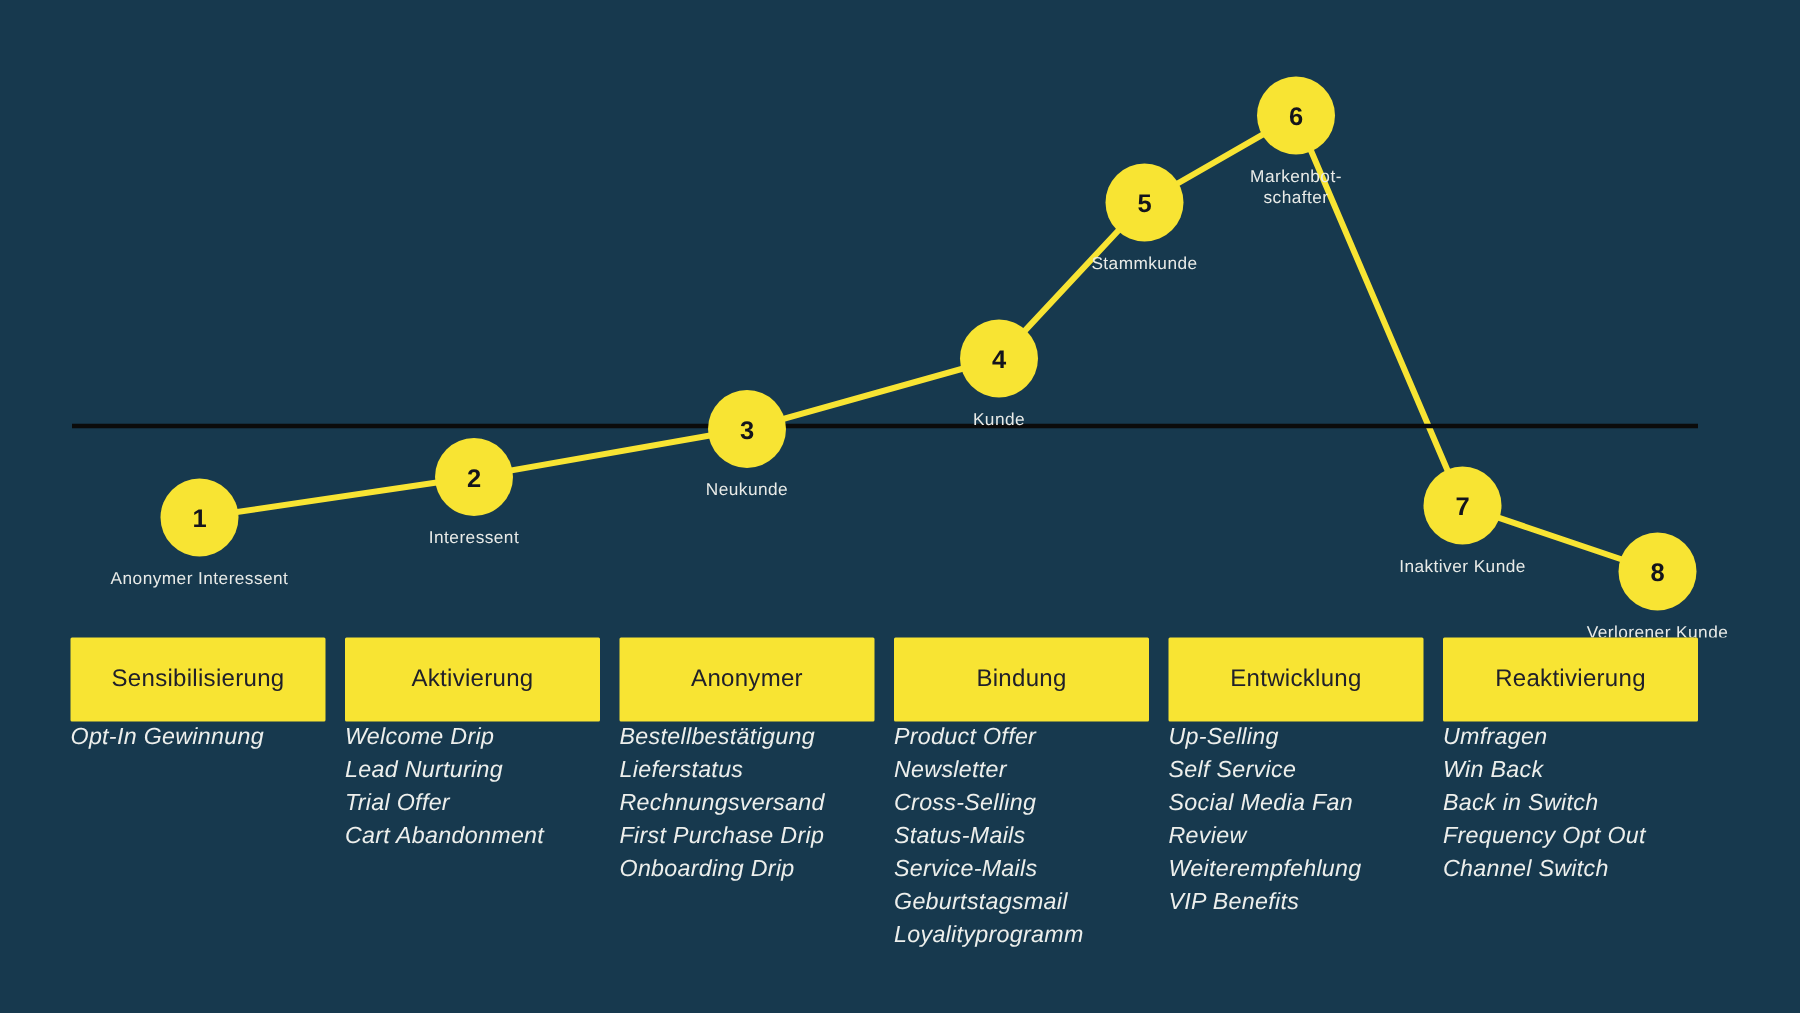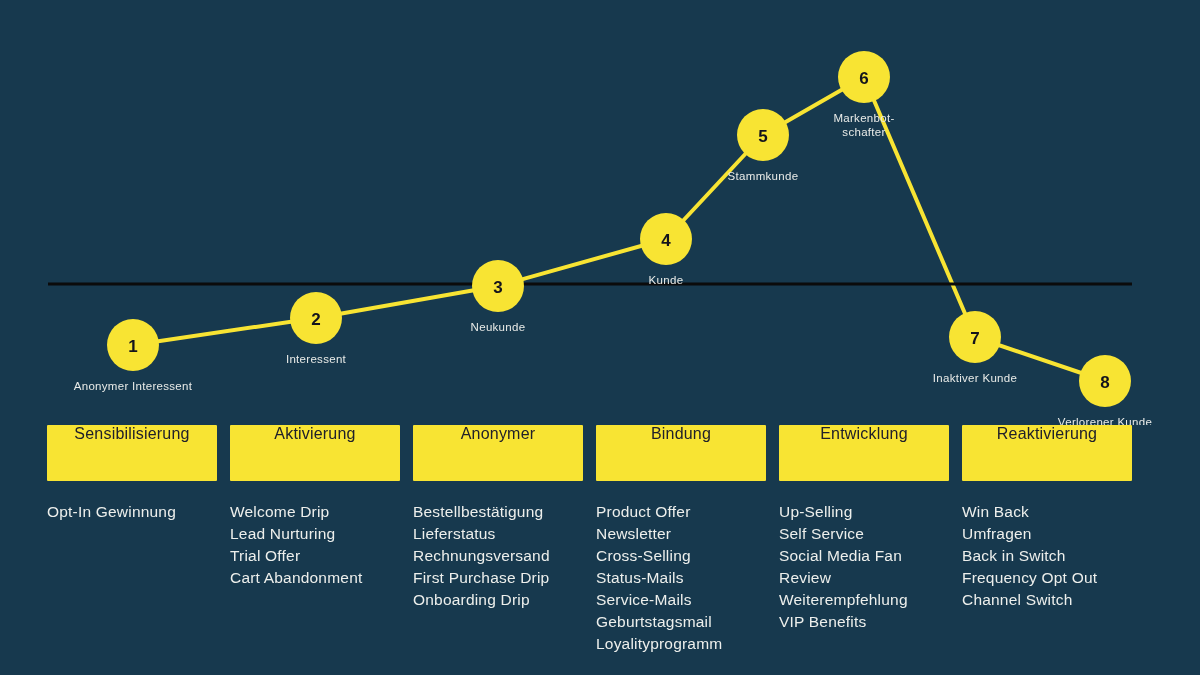--- a/index.html
+++ b/index.html
@@ -17,27 +17,27 @@
     background:var(--bg);
     font-family:"Liberation Sans", sans-serif;
   }
   #journey-svg{position:absolute;left:0;top:0;}
   .phases{
     position:absolute;left:47px;top:425px;width:1085px;
     display:flex;gap:13px;
   }
   .phase-col{flex:0 0 170px;width:170px;}
   .phase-box{
-    height:56px;display:flex;align-items:flex-start;justify-content:center;
+    height:56px;display:flex;align-items:center;justify-content:center;
     background:var(--yellow);border-radius:1px;
   }
   .phase-title{
     font-size:16px;color:var(--phase-title);letter-spacing:.2px;font-weight:500;
   }
-  .phase-list{margin-top:20px;}
+  .phase-list{font-style:italic;}
   .phase-item{
     font-size:15.5px;line-height:22px;color:var(--phase-item);
     letter-spacing:.2px;white-space:nowrap;
   }
   .stage-number{
     font-family:"Liberation Sans", sans-serif;
     font-size:17px;font-weight:bold;fill:#14141c;
   }
   .stage-label{
     font-family:"Liberation Sans", sans-serif;
@@ -150,20 +150,20 @@
         <div class="phase-item">Review</div>
         <div class="phase-item">Weiterempfehlung</div>
         <div class="phase-item">VIP Benefits</div>
       </div>
     </div>
     <div class="phase-col">
       <div class="phase-box">
         <span class="phase-title">Reaktivierung</span>
       </div>
       <div class="phase-list">
+        <div class="phase-item">Umfragen</div>
         <div class="phase-item">Win Back</div>
-        <div class="phase-item">Umfragen</div>
         <div class="phase-item">Back in Switch</div>
         <div class="phase-item">Frequency Opt Out</div>
         <div class="phase-item">Channel Switch</div>
       </div>
     </div>
   </div>
 
 </body></html>

